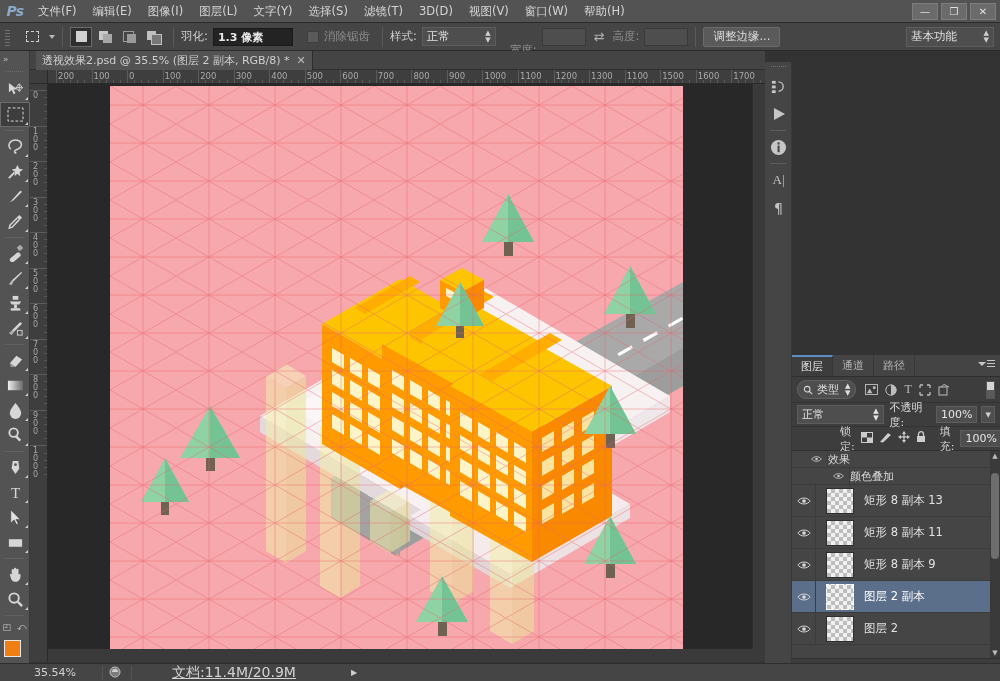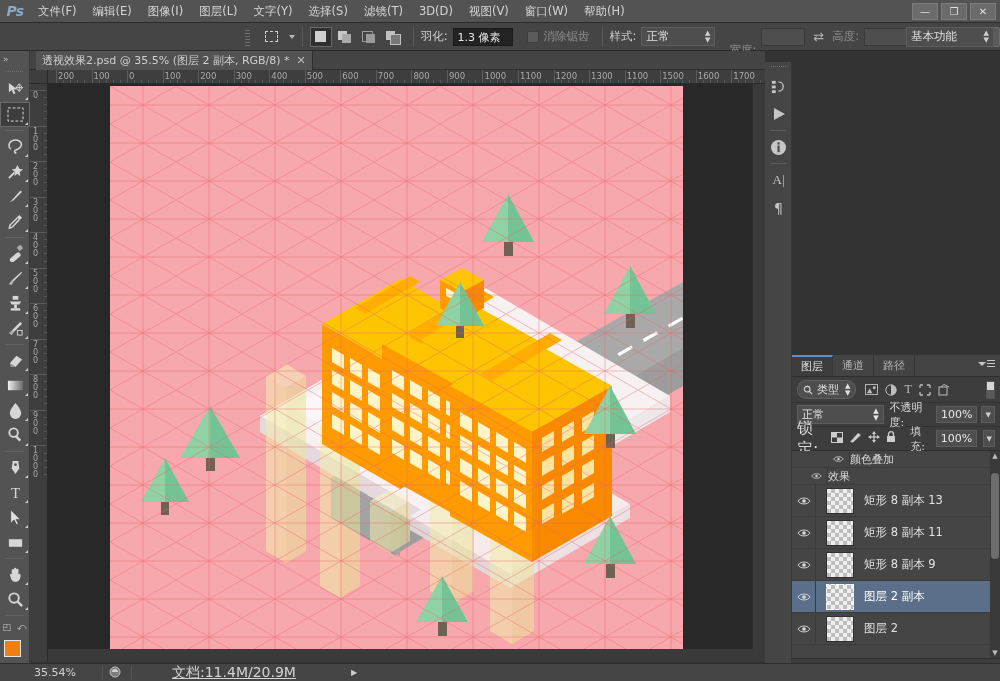--- a/index.html
+++ b/index.html
@@ -35,21 +35,20 @@
     display: flex; align-items: center; justify-content: center;
     color: #e0e0e0; font-size: 10px;
   }
 
   
   .optionsbar {
     position: absolute; left: 0; top: 23px; width: 1000px; height: 28px;
     background: #454545;
     display: flex; align-items: center;
     border-bottom: 1px solid #2b2b2b;
-    justify-content: flex-end;
   }
   .grip {
     width: 10px; height: 20px; margin: 0 3px 0 2px;
     background-image: repeating-linear-gradient(to bottom, #6f6f6f 0px, #6f6f6f 1px, transparent 1px, transparent 3px);
     background-size: 5px 100%; background-repeat: no-repeat; background-position: 3px 3px;
   }
   .opt-tool {
     width: 26px; height: 22px; margin-left: 4px;
     display: flex; align-items: center; justify-content: center;
   }
@@ -370,21 +369,21 @@
     </div>
     <div class="boolbtn">
       <div class="bool-sq3"></div>
     </div>
     <div class="boolbtn">
       <div class="bool-sq4"></div>
     </div>
 
     <div class="opt-sep"></div>
     <div class="opt-label">羽化:</div>
-    <div class="opt-input" style="width:60px;">1.3 像素</div>
+    <div class="opt-input" style="width:80px;font-weight:bold;">1.3 像素</div>
 
     <div style="display:flex;align-items:center;margin-left:14px;">
       <div class="checkbox"></div>
       <div class="opt-label" style="color:#8e8e8e;">消除锯齿</div>
     </div>
 
     <div class="opt-sep"></div>
     <div class="opt-label">样式:</div>
     <div class="opt-select" style="width:74px;">
       <span>正常</span>
@@ -1120,21 +1119,21 @@
       <div class="blend-select">
         <span>正常</span>
         <span class="arrows">▲<br>▼</span>
       </div>
       <span style="font-size:11px;color:#d8d8d8;margin-left:2px;">不透明度:</span>
       <div class="val-box">100%</div>
       <div class="mini-arrow">▼</div>
     </div>
 
     <div class="lock-row">
-      <span style="font-size:16px;color:#d8d8d8;">锁定:</span>
+      <span style="font-size:11px;color:#d8d8d8;margin-left:43px;">锁定:</span>
       <span class="lock-ico">
         <svg width="12" height="11" viewBox="0 0 12 11">
             <rect x="0.5" y="0.5" width="11" height="10" fill="none" stroke="#cdcdcd"></rect>
             <rect x="0.5" y="0.5" width="5.5" height="5" fill="#cdcdcd"></rect>
             <rect x="6" y="5.5" width="5.5" height="5" fill="#cdcdcd"></rect>
           </svg>
       </span>
       <span class="lock-ico">
         <svg width="13" height="11" viewBox="0 0 13 11">
             <path d="M1 10 L9 1 L12 3 L4 10.5 Z" fill="#cdcdcd"></path>
@@ -1158,36 +1157,36 @@
       <div class="mini-arrow">▼</div>
     </div>
 
     <div class="layer-list" id="layer-list">
       <div class="layer-scrollbar">
         <div class="sb-arrow" style="top:0;">▲</div>
         <div class="layer-thumb"></div>
         <div class="sb-arrow" style="bottom:0;">▼</div>
       </div>
     <div class="fx-row">
+          <div class="eye-cell" style="width:36px;justify-content:flex-end;padding-right:5px;">
+            <svg width="11" height="8" viewBox="0 0 16 11">
+              <path d="M1 5.5 C4 1 12 1 15 5.5 C12 10 4 10 1 5.5 Z" fill="none" stroke="#cfcfcf" stroke-width="1.2"></path>
+              <circle cx="8" cy="5.5" r="1.8" fill="#cfcfcf"></circle>
+            </svg>
+          </div>
+          <span>效果</span>
+        </div>
+        <div class="fx-row">
           <div class="eye-cell" style="width:58px;justify-content:flex-end;padding-right:5px;">
             <svg width="11" height="8" viewBox="0 0 16 11">
               <path d="M1 5.5 C4 1 12 1 15 5.5 C12 10 4 10 1 5.5 Z" fill="none" stroke="#cfcfcf" stroke-width="1.2"></path>
               <circle cx="8" cy="5.5" r="1.8" fill="#cfcfcf"></circle>
             </svg>
           </div>
           <span>颜色叠加</span>
-        </div>
-        <div class="fx-row">
-          <div class="eye-cell" style="width:36px;justify-content:flex-end;padding-right:5px;">
-            <svg width="11" height="8" viewBox="0 0 16 11">
-              <path d="M1 5.5 C4 1 12 1 15 5.5 C12 10 4 10 1 5.5 Z" fill="none" stroke="#cfcfcf" stroke-width="1.2"></path>
-              <circle cx="8" cy="5.5" r="1.8" fill="#cfcfcf"></circle>
-            </svg>
-          </div>
-          <span>效果</span>
         </div>
         <div class="layer-row">
           <div class="eye-cell">
             <svg width="14" height="10" viewBox="0 0 16 11">
               <path d="M1 5.5 C4 1 12 1 15 5.5 C12 10 4 10 1 5.5 Z" fill="none" stroke="#d8d8d8" stroke-width="1.1"></path>
               <circle cx="8" cy="5.5" r="2.1" fill="#d8d8d8"></circle>
             </svg>
           </div>
           <div class="lthumb"></div>
           <div class="lname">矩形 8 副本 13</div>

